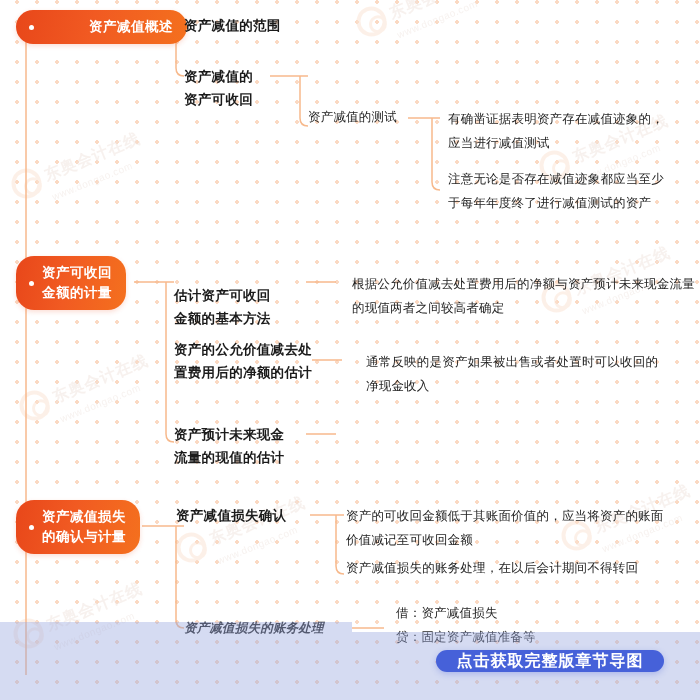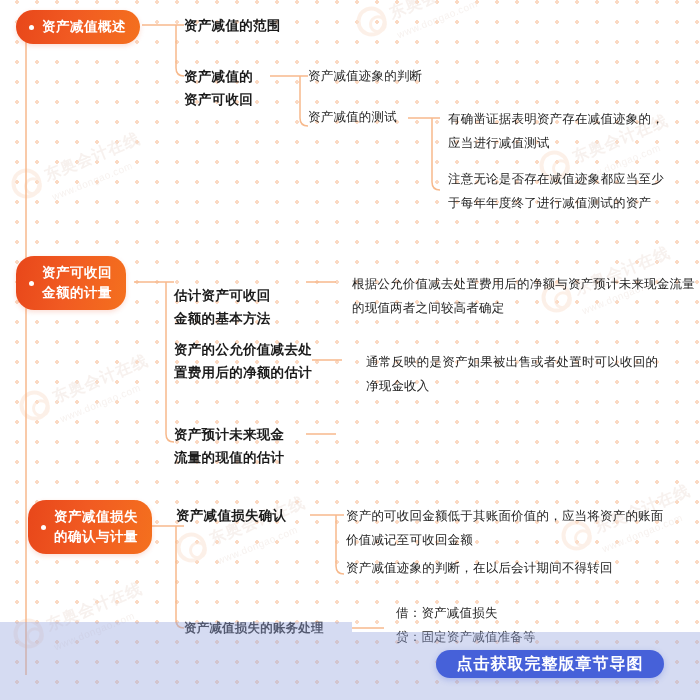--- a/index.html
+++ b/index.html
@@ -132,21 +132,21 @@
     position: absolute;
     left: 352px; top: 632px;
     width: 348px; height: 68px;
     background: rgba(155,170,225,.42);
     pointer-events: none;
   }
 
   #cta {
     position: absolute;
     left: 436px; top: 650px;
-    width: 228px; height: 28px;
+    width: 228px; height: 22px;
     border-radius: 19px;
     background: #4661d9;
     color: #ffffff;
     font-size: 16px;
     font-weight: bold;
     letter-spacing: 1px;
     display: flex;
     align-items: center;
     justify-content: center;
     cursor: pointer;
@@ -253,39 +253,36 @@
     <path d="M176 526 L176 620 Q176 628 184 628"></path>
     <path d="M176 526 L184 526"></path>
 
     <path d="M310 515 L336 515"></path>
     <path d="M336 515 L336 566 Q336 574 344 574"></path>
     <path d="M336 515 L344 515"></path>
 
     <path d="M352 628 L384 628"></path>
   </svg>
 
-  <div class="badge" style="left:16px; top:10px;">
+  <div class="badge" style="left:16px; top:10px;gap:47px;">
     <span class="dot"></span>
     <span class="btxt">
       <span>资产减值概述</span>
     </span>
   </div>
 
   <div class="l2" style="left:184px; top:14px;">
     <span>资产减值的范围</span>
   </div>
 
   <div class="l2" style="left:184px; top:65px;">
     <span>资产减值的</span>
     <span>资产可收回</span>
   </div>
 
-  <div class="l3" style="left:308px; top:65px;">
-    <span>资产减值迹象的判断</span>
-  </div>
 
   <div class="l3" style="left:308px; top:106px;">
     <span>资产减值的测试</span>
   </div>
 
   <div class="l4" style="left:448px; top:107px;">
     <span>有确凿证据表明资产存在减值迹象的，</span>
     <span>应当进行减值测试</span>
   </div>
 
@@ -321,42 +318,42 @@
     <span>通常反映的是资产如果被出售或者处置时可以收回的</span>
     <span>净现金收入</span>
   </div>
 
   <div class="l2" style="left:174px; top:423px;">
     <span>资产预计未来现金</span>
     <span>流量的现值的估计</span>
   </div>
 
 
-  <div class="badge" style="left:16px; top:500px;margin-left:12px;">
+  <div class="badge" style="left:16px; top:500px;">
     <span class="dot"></span>
     <span class="btxt">
       <span>资产减值损失</span>
       <span>的确认与计量</span>
     </span>
   </div>
 
   <div class="l2" style="left:176px; top:504px;">
     <span>资产减值损失确认</span>
   </div>
 
   <div class="l4" style="left:346px; top:504px;">
     <span>资产的可收回金额低于其账面价值的，应当将资产的账面</span>
     <span>价值减记至可收回金额</span>
   </div>
 
   <div class="l4" style="left:346px; top:556px;">
-    <span>资产减值迹象的判断，在以后会计期间不得转回</span>
-  </div>
-
-  <div class="l3 bolded" style="left:184px; top:617px;">
+    <span>资产减值损失的账务处理，在以后会计期间不得转回</span>
+  </div>
+
+  <div class="l3 bolded" style="left:184px; top:617px;font-style:italic;">
     <span>资产减值损失的账务处理</span>
   </div>
 
   <div class="l4" style="left:396px; top:601px;">
     <span>借：资产减值损失</span>
   </div>
 
   <div class="l4" style="left:396px; top:625px;">
     <span>贷：固定资产减值准备等</span>
   </div>

